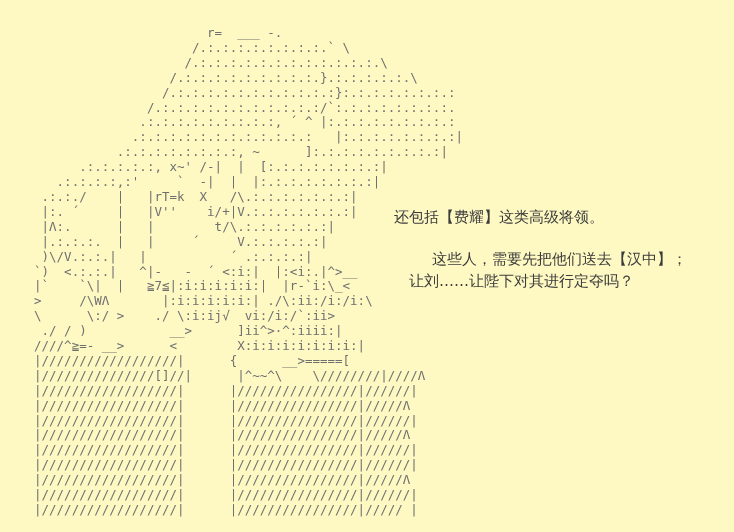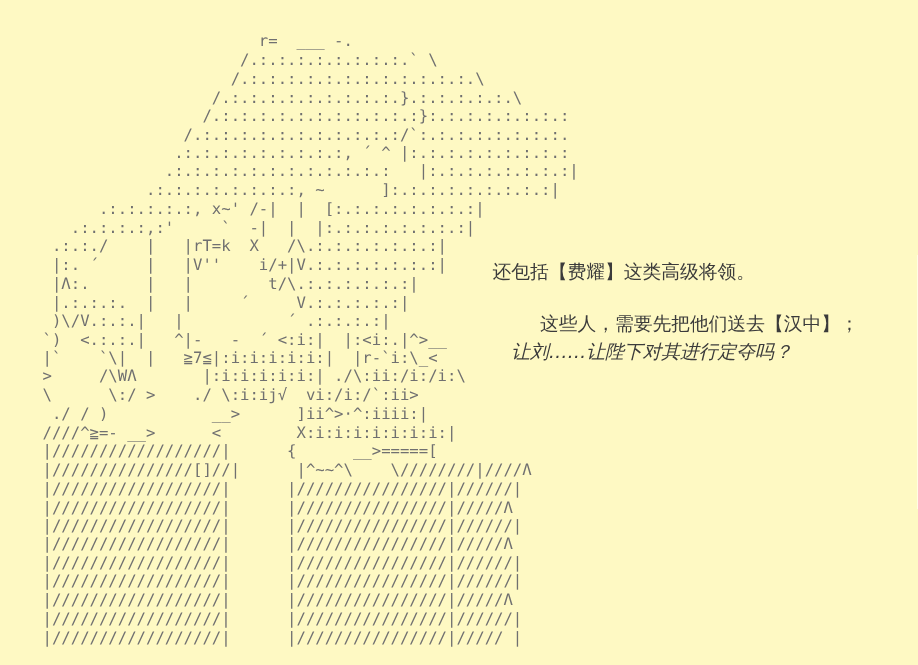--- a/index.html
+++ b/index.html
@@ -26,21 +26,21 @@
   .dlg {
     position: absolute;
     color: #3b3b3b;
     font-size: 15px;
     font-family: "DejaVu Sans", sans-serif;
     white-space: nowrap;
   }
   .d1 { left: 394px; top: 188px; }
   .d2 { left: 394px; top: 208px; }
   .d3 { left: 414px; top: 250px; margin-left: 18px; }
-  .d4 { left: 409px; top: 272px; font-style: italic; }
+  .d4 { left: 409px; top: 272px; }
 </style>
 </head>
 <body>
 
 <div class="stage">
   <pre class="aa">                       r=  ___ -.
                      /.:.:.:.:.:.:.:.:.` \
                     /.:.:.:.:.:.:.:.:.:.:.:.:.\
                   /.:.:.:.:.:.:.:.:.:.}.:.:.:.:.:.\
                  /.:.:.:.:.:.:.:.:.:.:.:}:.:.:.:.:.:.:.:

